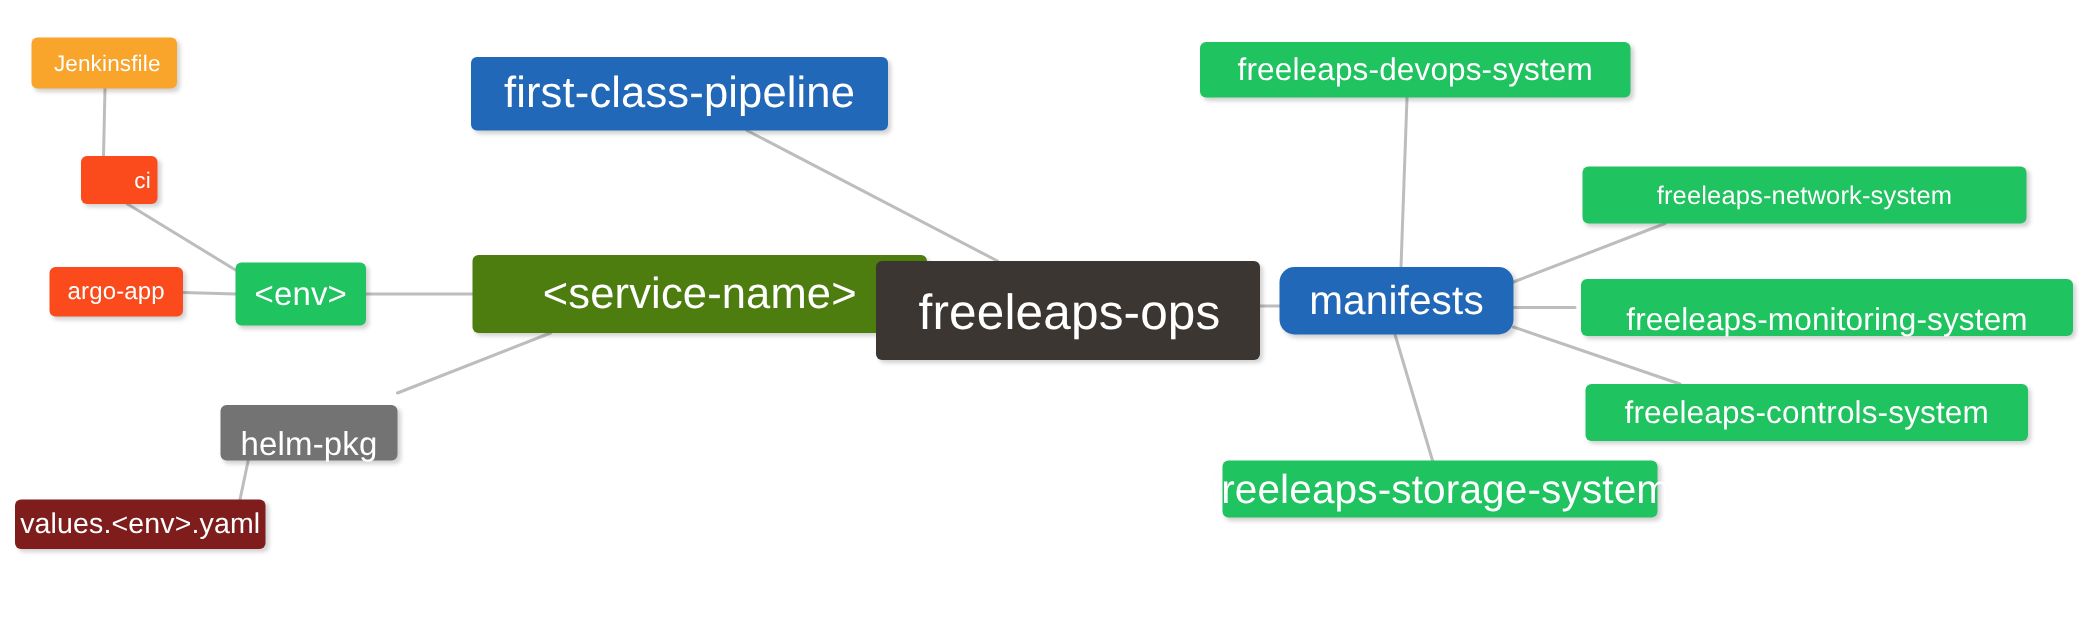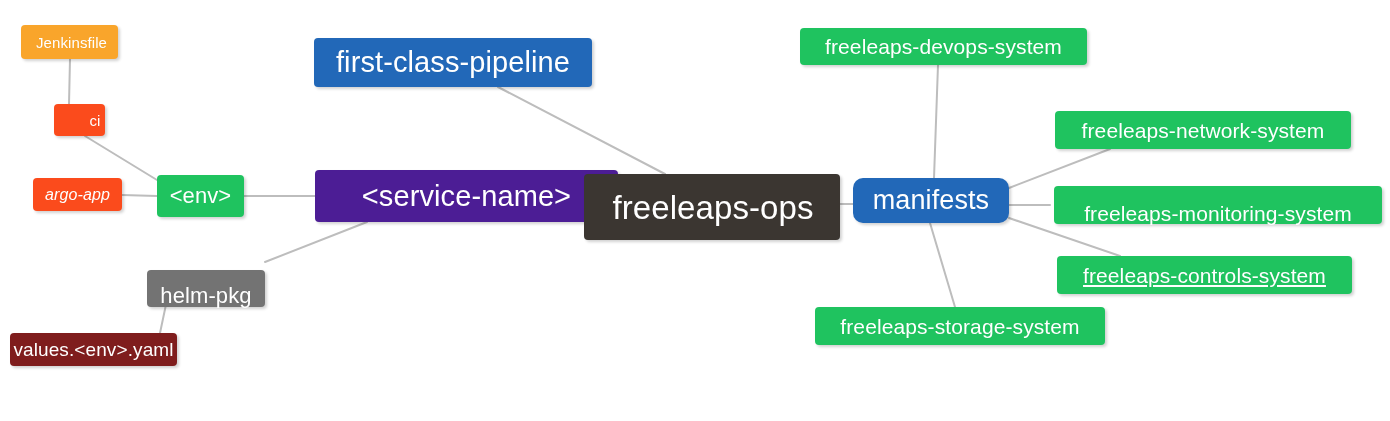--- a/index.html
+++ b/index.html
@@ -81,53 +81,53 @@
       <line x1="1009" y1="218" x2="1120" y2="256" stroke="#bdbdbd" stroke-width="2" stroke-linecap="round"></line>
       <line x1="930" y1="223" x2="955" y2="307" stroke="#bdbdbd" stroke-width="2" stroke-linecap="round"></line>
     </svg>
   <div id="node-layer">
       <div class="mm-node amber" style="left: 21px; top: 25px; width: 97px; height: 34px; font-size: 15px; background: rgb(249, 165, 43);">
         <span>Jenkinsfile</span>
       </div>
       <div class="mm-node red" style="left: 54px; top: 104px; width: 31px; height: 32px; font-size: 15px; background: rgb(251, 75, 28); padding-left: 41px;">
         <span>ci</span>
       </div>
-      <div class="mm-node red" style="left: 33px; top: 178px; width: 89px; height: 33px; font-size: 16px; background: rgb(251, 75, 28); font-style: italic;">
+      <div class="mm-node red" style="left: 33px; top: 178px; width: 89px; height: 33px; font-size: 16px; background: rgb(251, 75, 28);">
         <span>argo-app</span>
       </div>
       <div class="mm-node green" style="left: 157px; top: 175px; width: 87px; height: 42px; font-size: 22px; background: rgb(31, 195, 95);">
         <span>&lt;env&gt;</span>
       </div>
-      <div class="mm-node blue" style="left: 315px; top: 170px; width: 303px; height: 52px; font-size: 29px; background: #4c1d95;">
+      <div class="mm-node blue" style="left: 315px; top: 170px; width: 303px; height: 52px; font-size: 29px; background: #4d7c0f;">
         <span>&lt;service-name&gt;</span>
       </div>
       <div class="mm-node blue" style="left: 314px; top: 38px; width: 278px; height: 49px; font-size: 29px; background: rgb(34, 104, 184);">
         <span>first-class-pipeline</span>
       </div>
       <div class="mm-node green" style="left: 147px; top: 270px; width: 118px; height: 37px; font-size: 22px; background: #737373; align-items: flex-end;">
         <span>helm-pkg</span>
       </div>
       <div class="mm-node red" style="left: 10px; top: 333px; width: 167px; height: 33px; font-size: 19px; background: #7f1d1d;">
         <span>values.&lt;env&gt;.yaml</span>
       </div>
       <div class="mm-node root" style="left: 584px; top: 174px; width: 256px; height: 66px; font-size: 33px; background: rgb(59, 54, 49);">
         <span>freeleaps-ops</span>
       </div>
       <div class="mm-node blue" style="left: 853px; top: 178px; width: 156px; height: 45px; font-size: 27px; background: rgb(34, 104, 184); border-radius: 10px;">
         <span>manifests</span>
       </div>
       <div class="mm-node green" style="left: 800px; top: 28px; width: 287px; height: 37px; font-size: 21px; background: rgb(31, 195, 95);">
         <span>freeleaps-devops-system</span>
       </div>
-      <div class="mm-node green" style="left: 1055px; top: 111px; width: 296px; height: 38px; font-size: 21px; background: rgb(31, 195, 95);">
+      <div class="mm-node green" style="left: 1055px; top: 111px; width: 296px; height: 38px; font-size: 17px; background: rgb(31, 195, 95);">
         <span>freeleaps-network-system</span>
       </div>
       <div class="mm-node green" style="left: 1054px; top: 186px; width: 328px; height: 38px; font-size: 21px; background: rgb(31, 195, 95); align-items: flex-end;">
         <span>freeleaps-monitoring-system</span>
       </div>
-      <div class="mm-node green" style="left: 1057px; top: 256px; width: 295px; height: 38px; font-size: 21px; background: rgb(31, 195, 95); text-decoration: underline;">
+      <div class="mm-node green" style="left: 1057px; top: 256px; width: 295px; height: 38px; font-size: 21px; background: rgb(31, 195, 95);">
         <span>freeleaps-controls-system</span>
       </div>
-      <div class="mm-node green" style="left: 815px; top: 307px; width: 290px; height: 38px; font-size: 21px; background: rgb(31, 195, 95);">
+      <div class="mm-node green" style="left: 815px; top: 307px; width: 290px; height: 38px; font-size: 27px; background: rgb(31, 195, 95);">
         <span>freeleaps-storage-system</span>
       </div>
     </div>
 </div>
 
 </body></html>

